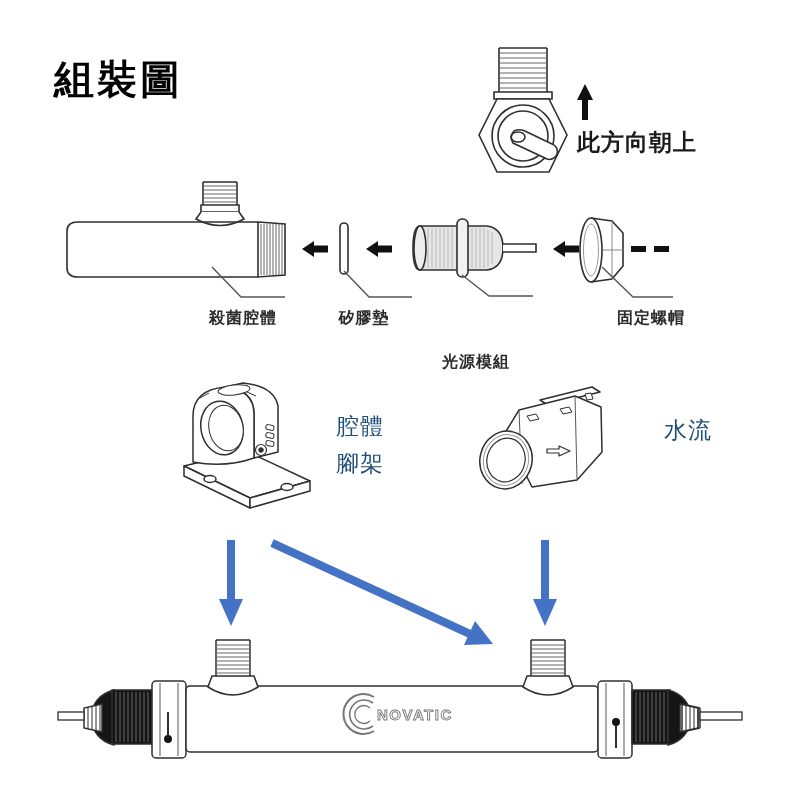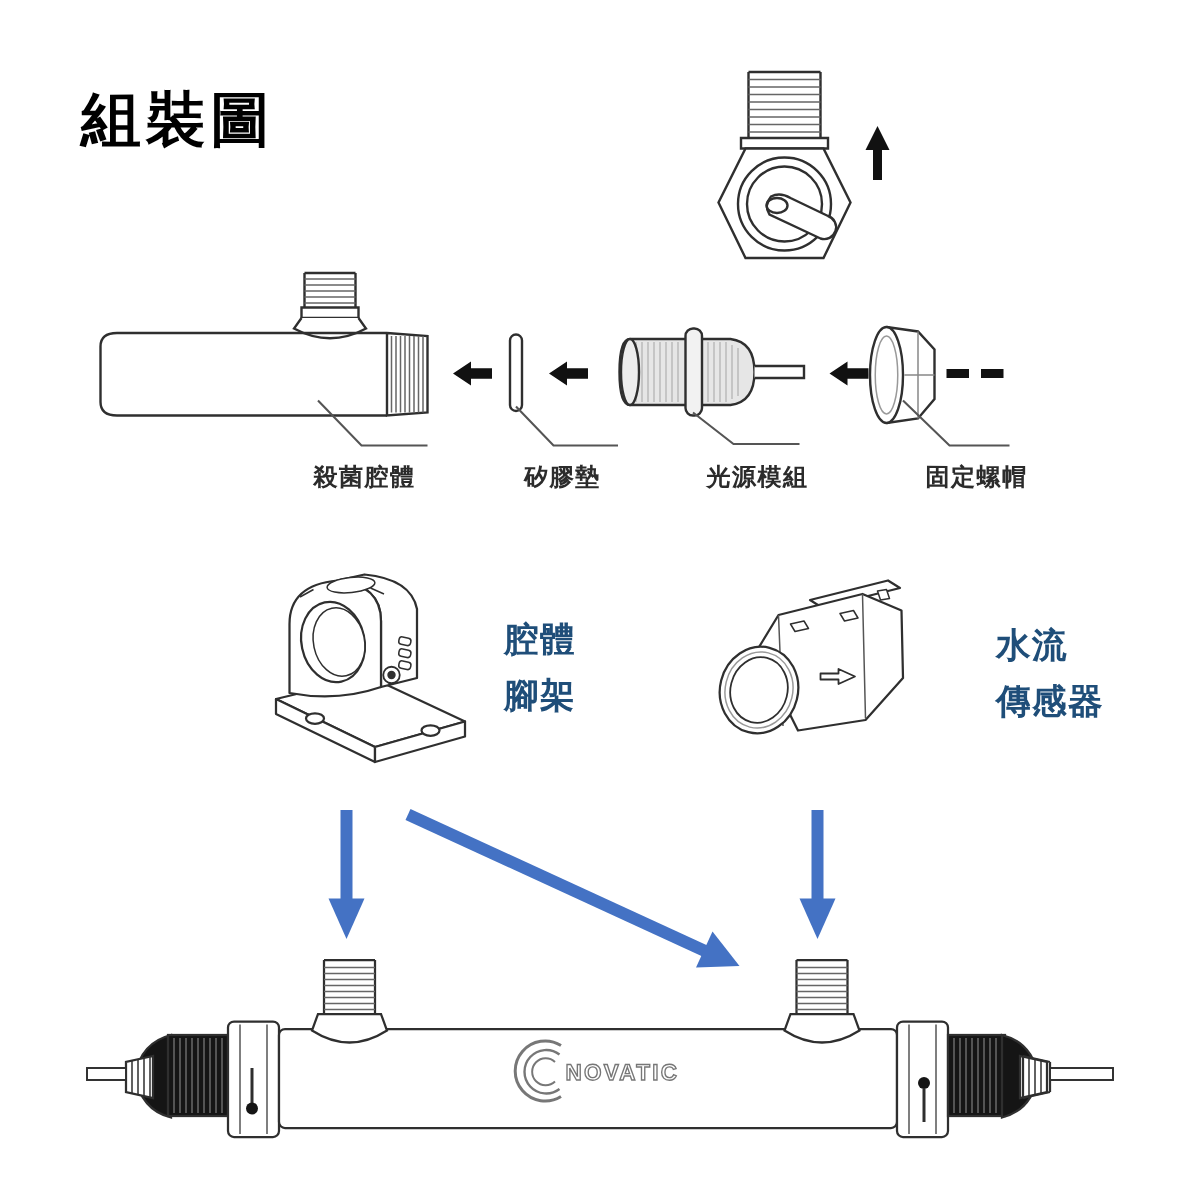--- a/index.html
+++ b/index.html
@@ -5,22 +5,22 @@
   html,body{margin:0;padding:0;background:#fff;}
   .canvas{
     position:relative;width:800px;height:800px;background:#ffffff;
     font-family:"Liberation Sans", sans-serif;overflow:hidden;
   }
   .diagram-svg{position:absolute;left:0;top:0;width:800px;height:800px;}
   .txt{position:absolute;white-space:nowrap;}
   .title{left:54px;top:52px;font-size:40px;font-weight:bold;color:#000000;letter-spacing:3px;}
   .orientation-note{left:577px;top:127px;font-size:23px;font-weight:bold;color:#1a1a1a;letter-spacing:1px;}
   .part-label{top:308px;font-size:16px;font-weight:bold;color:#2b2b2b;letter-spacing:1px;transform:translateX(-50%);}
-  .pl-0{left:243px;} .pl-1{left:375px;} .pl-2{left:505px;} .pl-3{left:651px;}
-  .blue-label{font-size:23px;font-weight:bold;color:#1f4e79;letter-spacing:1px;line-height:37px;}
+  .pl-0{left:243px;} .pl-1{left:364px;} .pl-2{left:476px;margin-top:44px;} .pl-3{left:651px;}
+  .blue-label{font-size:23px;font-weight:normal;color:#1f4e79;letter-spacing:1px;line-height:37px;}
   .bl-0{left:336px;top:408px;} .bl-1{left:624px;top:412px;margin-left:40px;}
 </style>
 </head>
 <body>
 
 <div class="canvas">
 
 <svg class="diagram-svg" viewBox="0 0 800 800">
 
   <g fill="none" stroke="#2f2f2f" stroke-width="1.6">
@@ -164,28 +164,28 @@
     <path d="M668,690 Q688,695 692,717 Q688,740 668,745 Z" fill="#151515"></path>
     <path d="M698,704 L716,708 V728 L698,732 Z" fill="#fff" transform="translate(-18,0) scale(1,1)"></path>
     <path d="M682,704 L700,708 M700,708 V728 M700,728 L682,732 M682,704 V732" fill="#fff"></path>
     <path stroke-width="1" d="M686,705 V731 M690,706 V730 M694,707 V729 M698,708 V728"></path>
     <rect x="700" y="712" width="42" height="8" fill="#fff" stroke-width="1.3"></rect>
   </g>
 </svg>
 
   <div class="txt title">組裝圖</div>
 
+  <div class="txt orientation-note">此方向朝上</div>
 
   <div class="txt part-label pl-0">殺菌腔體</div>
   <div class="txt part-label pl-1">矽膠墊</div>
   <div class="txt part-label pl-2">光源模組</div>
   <div class="txt part-label pl-3">固定螺帽</div>
 
   <div class="txt blue-label bl-0">
     <div>腔體</div>
     <div>腳架</div>
   </div>
   <div class="txt blue-label bl-1">
     <div>水流</div>
-    <div>傳感器</div>
   </div>
 
 </div>
 
 </body></html>

